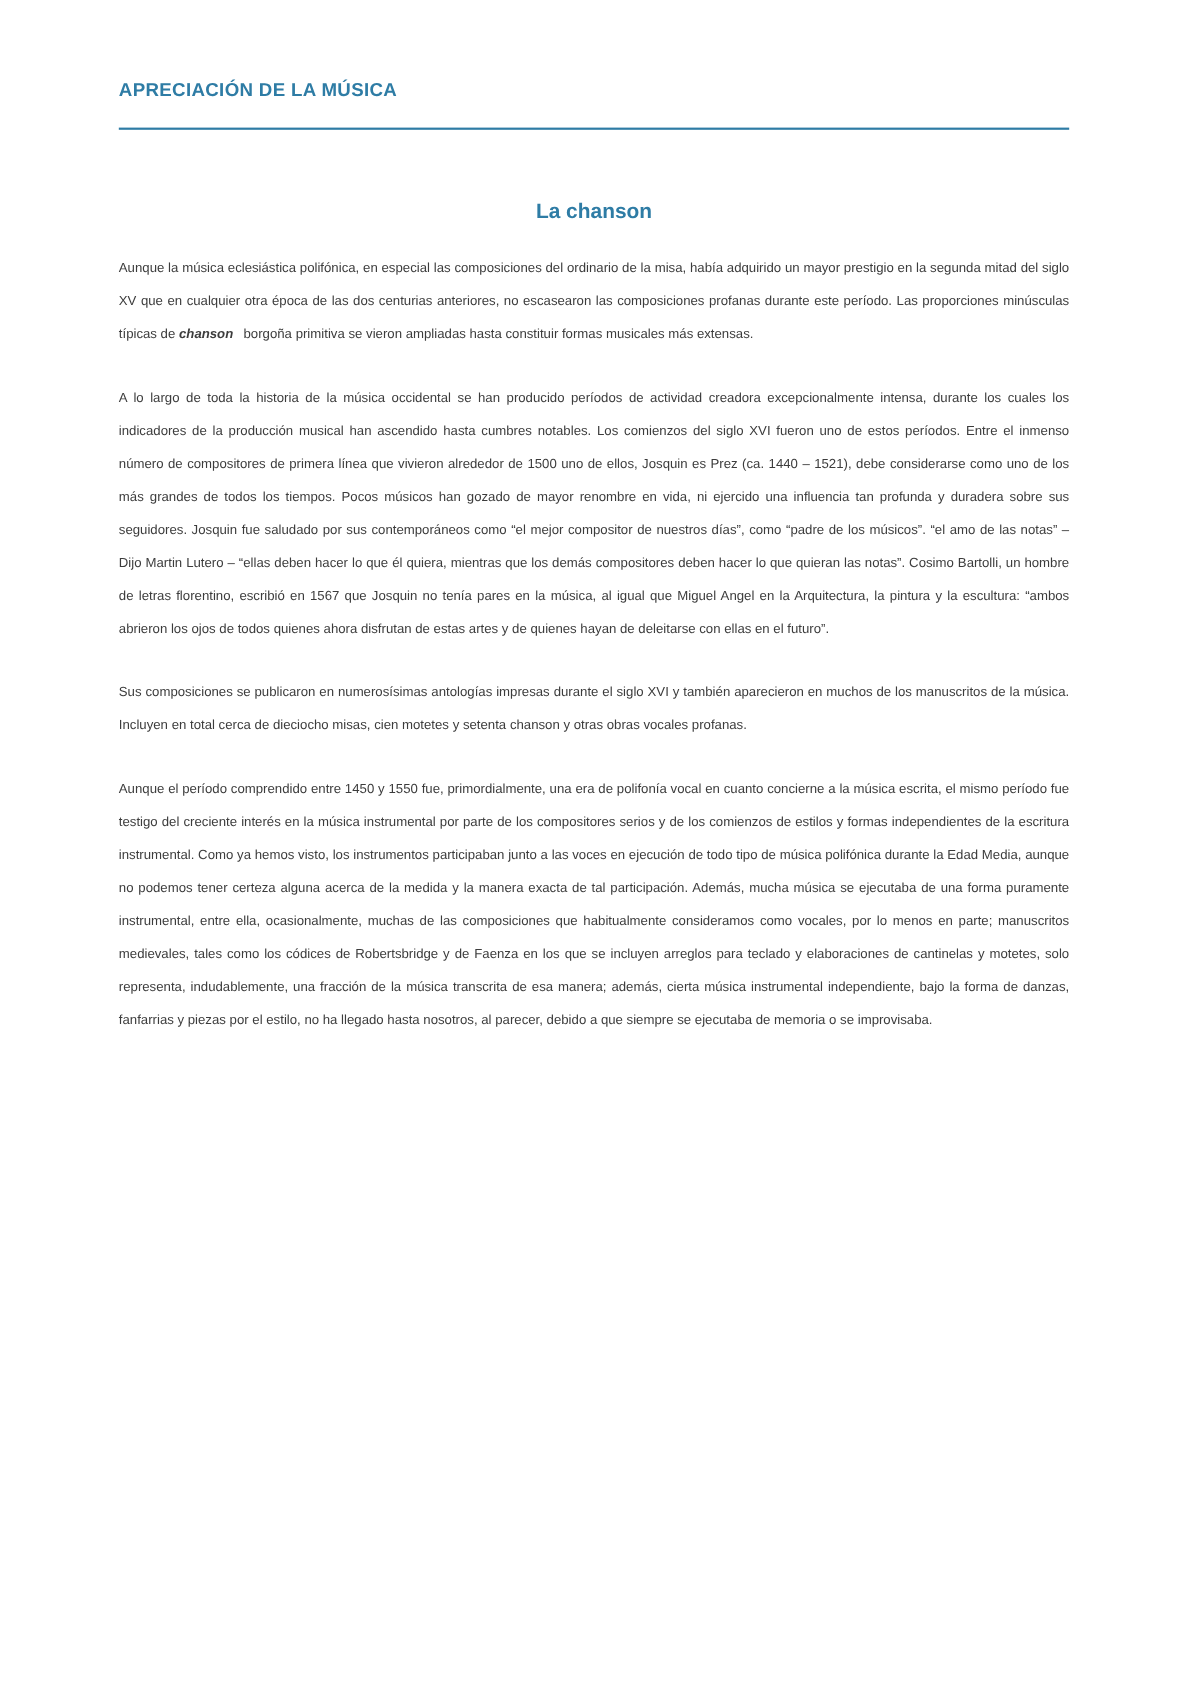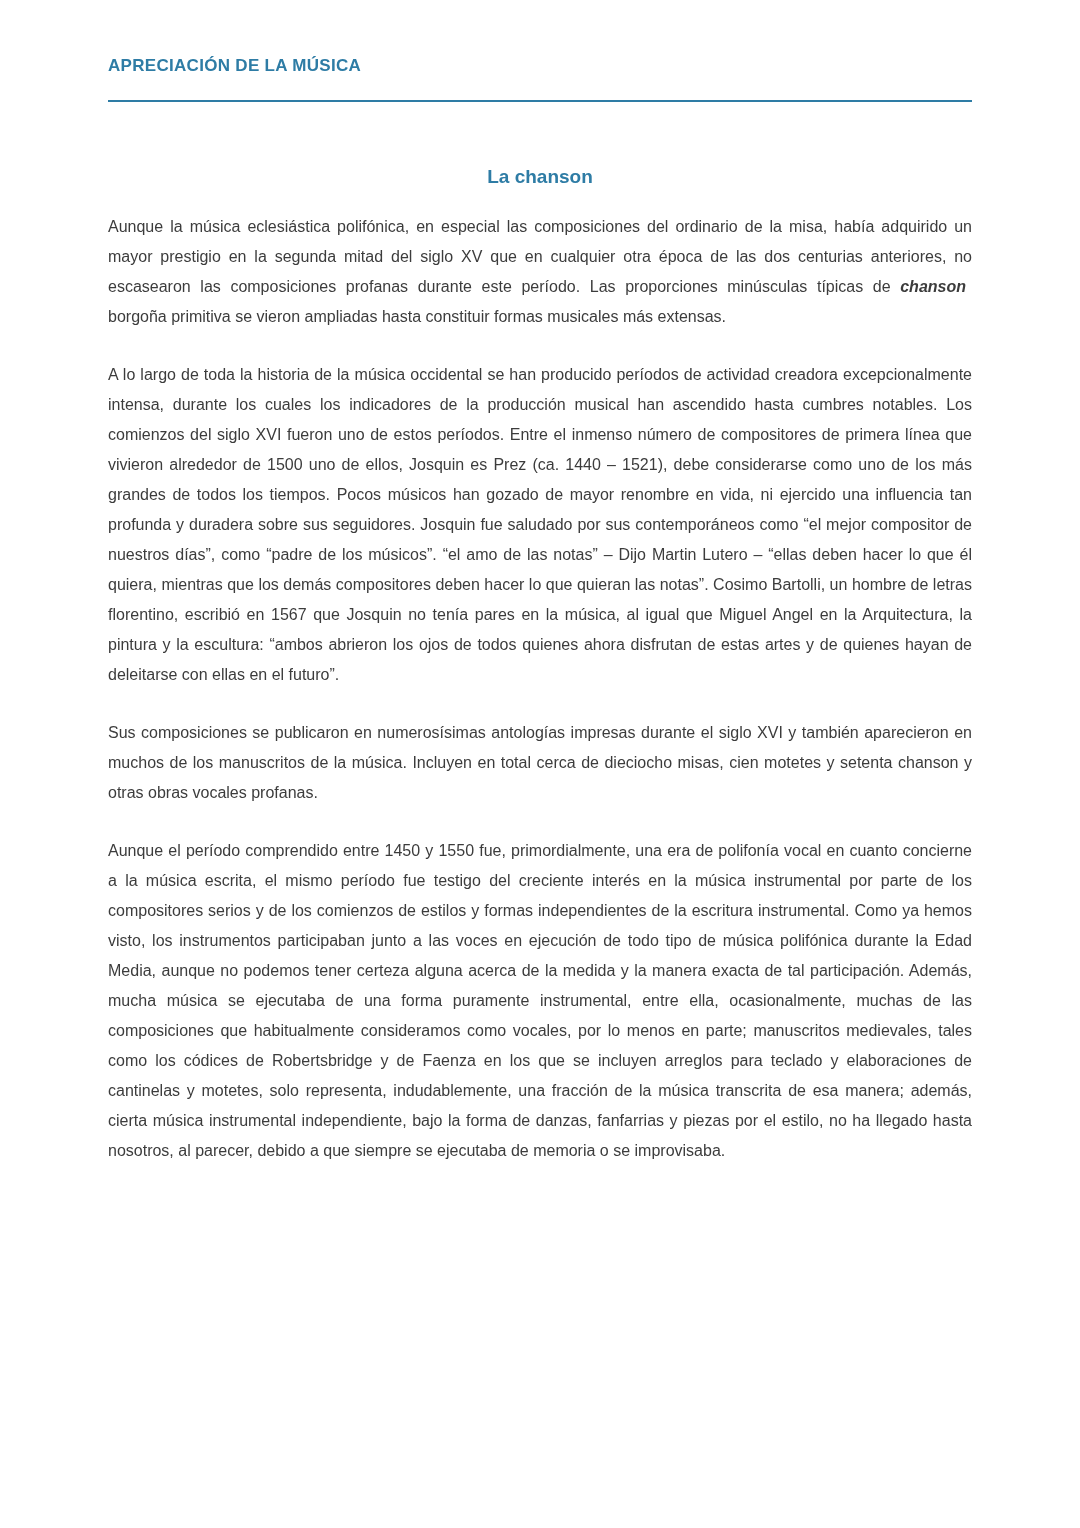--- a/index.html
+++ b/index.html
@@ -12,21 +12,21 @@
     width: 1080px;
     height: 1528px;
     background: var(--page-bg);
     font-family: "Liberation Sans", "DejaVu Sans", sans-serif;
   }
   .page {
     position: relative;
     width: 1080px;
     height: 1296px;
     background: var(--page-bg);
-    padding: 56px 108px 0 108px;
+    padding: 72px 108px 0 108px;
     overflow: hidden;
   }
   .doc-header-title {
     font-size: 17px;
     font-weight: bold;
     letter-spacing: 0.3px;
     color: var(--accent);
   }
   .header-rule {
     border: none;
@@ -37,21 +37,21 @@
     font-size: 19px;
     font-weight: bold;
     color: var(--accent);
     margin: 32px 0 13px 0;
   }
   .section-heading.first {
     margin-top: 64px;
     text-align: center;
   }
   .body-para {
-    font-size: 16px;
+    font-size: 12px;
     line-height: 30px;
     color: var(--body-text);
     text-align: justify;
     margin-bottom: 28px;
     margin-top: 24px;
   }
   .emph-bold-italic {
     font-weight: bold;
     font-style: italic;
     margin-right: 6px;

